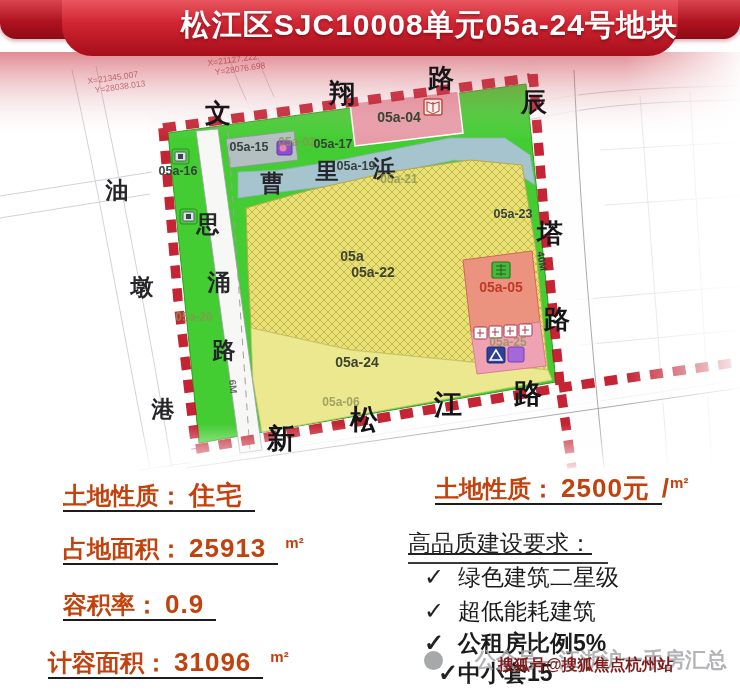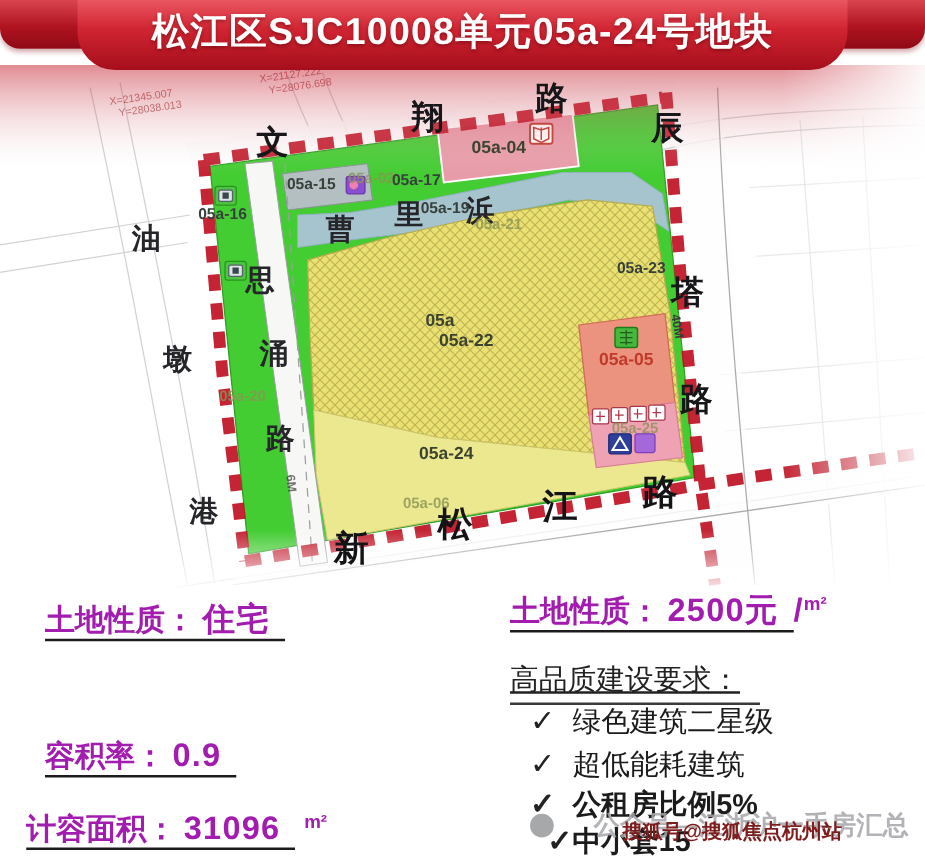--- a/index.html
+++ b/index.html
@@ -7,26 +7,26 @@
          font-family:"Liberation Sans",sans-serif;}
   svg text{font-family:"Liberation Sans",sans-serif;}
 
   
   .banner{position:absolute;left:0;top:0;width:740px;height:60px;z-index:3;}
   .banner-back{position:absolute;left:0;top:0;width:740px;height:39px;
     background:linear-gradient(180deg,#d9454f 0%,#b01320 55%,#8e0a16 100%);
     border-radius:0 0 16px 16px;box-shadow:0 2px 4px rgba(130,10,22,.35);}
   .banner-main{position:absolute;left:62px;top:0;width:616px;height:56px;
     background:linear-gradient(180deg,#e9565f 0%,#d02431 42%,#a60e1b 100%);
-    border-radius:0 0 30px 30px;display:flex;align-items:center;justify-content:center;}
+    border-radius:0 0 30px 30px;display:flex;align-items:center;justify-content:flex-end;}
   .banner-title{color:#ffffff;font-size:30px;font-weight:800;letter-spacing:1px;
     text-shadow:0 2px 3px rgba(80,0,8,.45);white-space:nowrap;padding-bottom:6px;}
 
   
-  .info-row{position:absolute;white-space:nowrap;color:#a21caf;z-index:2;}
+  .info-row{position:absolute;white-space:nowrap;color:#c2410c;z-index:2;margin-left:27px;}
   .u{border-bottom:2px solid #1c1c1c;padding:0 12px 3px 0;}
   .lab{font-size:24px;font-weight:700;}
   .val{font-size:26px;font-weight:700;letter-spacing:1px;margin-left:6px;}
   .unit{font-size:15px;font-weight:700;vertical-align:9px;margin-left:7px;}
   .slash{font-size:26px;font-weight:700;}
   .req-title{position:absolute;left:408px;top:528px;font-size:23px;font-weight:400;color:#222;
     border-bottom:2px solid #3a3a3a;padding:0 16px 3px 0;white-space:nowrap;z-index:2;text-decoration:underline;}
   .req-item{position:absolute;left:424px;font-size:23px;color:#1b1b1b;white-space:nowrap;z-index:2;}
   .req-item .check{display:inline-block;width:34px;font-size:24px;color:#222;}
   .req-bold{font-weight:800;}
@@ -235,20 +235,23 @@
   <div class="banner">
     <div class="banner-back"></div>
     <div class="banner-main">
       <div class="banner-title">松江区SJC10008单元05a-24号地块</div>
     </div>
   </div>
 
   <div class="info-row" style="top:478px;left:36px;">
     <span class="u"><span class="lab">土地性质：</span><span class="val">住宅</span></span>
   </div>
+  <div class="info-row" style="top:533px;left:36px;">
+    <span class="u"><span class="lab">占地面积：</span><span class="val">25913</span></span><span class="unit">m²</span>
+  </div>
   <div class="info-row" style="top:589px;left:36px;">
     <span class="u"><span class="lab">容积率：</span><span class="val">0.9</span></span>
   </div>
   <div class="info-row" style="top:647px;left:21px;">
     <span class="u"><span class="lab">计容面积：</span><span class="val">31096</span></span><span class="unit">m²</span>
   </div>
 
   <div class="info-row" style="top:471px;left:408px;">
     <span class="u"><span class="lab">土地性质：</span><span class="val">2500元</span></span><span class="slash">/</span><span class="unit" style="margin-left:1px;">m²</span>
   </div>

